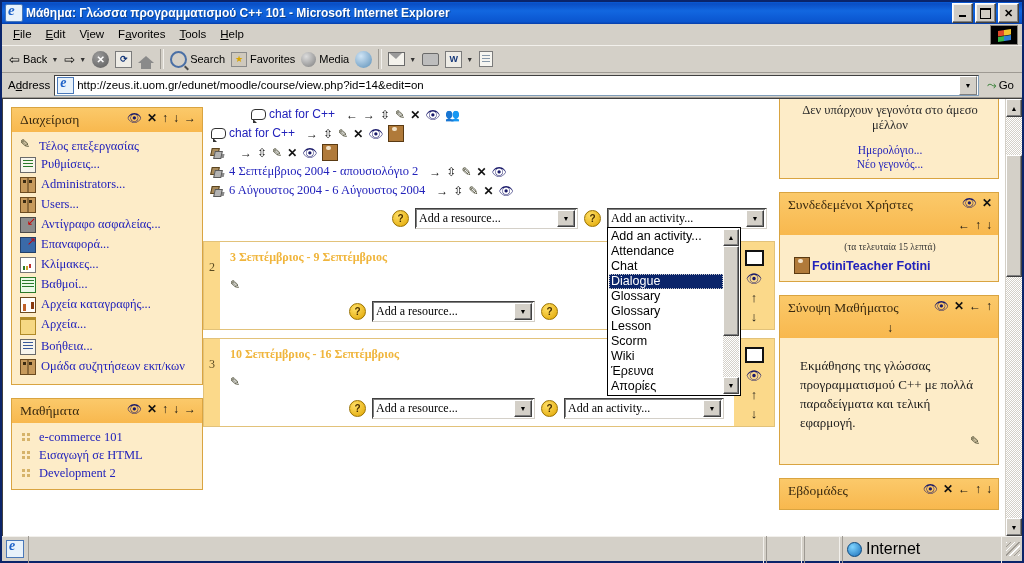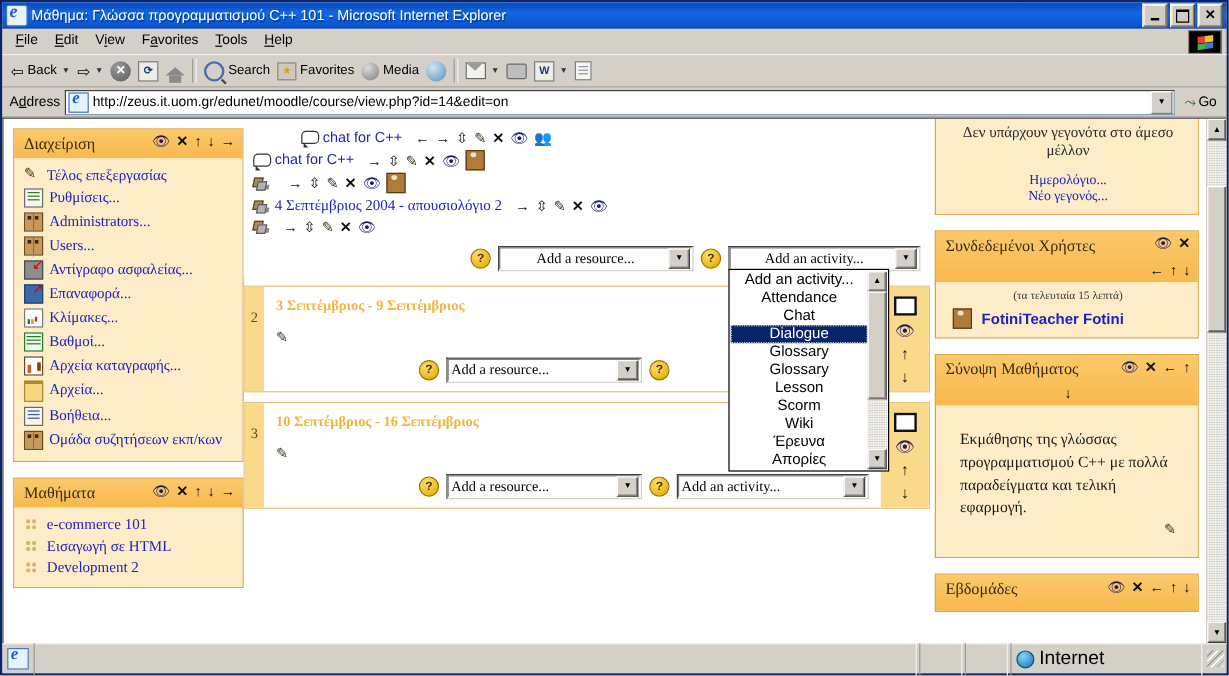--- a/index.html
+++ b/index.html
@@ -25,21 +25,21 @@
     width:16px;height:16px;margin:0 3px 0 1px;flex:0 0 16px;
     background:#e8f2fb;border:1px solid #4a78b8;border-radius:2px;
     position:relative;overflow:hidden;
   }
   .title-ico::before{
     content:"e";position:absolute;left:2px;top:-3px;
     font-family:"Liberation Serif",serif;font-weight:bold;font-size:15px;
     font-style:italic;color:#1e62c8;
   }
   .title-text{
-    color:#fff;font-size:12px;font-weight:normal;white-space:nowrap;
+    color:#fff;font-size:12px;font-weight:bold;white-space:nowrap;
     overflow:hidden;text-overflow:ellipsis;flex:1 1 auto;
     text-shadow:1px 1px 0 rgba(0,0,0,.35);
   }
   .winbtns{display:flex;gap:2px;margin-right:1px;flex:0 0 auto;}
   .wbtn{
     width:19px;height:18px;background:#d0ccc4;
     border:1px solid #fff;border-right-color:#404040;border-bottom-color:#404040;
     box-shadow:inset -1px -1px 0 #808080, inset 1px 1px 0 #f4f2ee;
     display:flex;align-items:center;justify-content:center;
     font-size:10px;color:#000;font-family:"Liberation Sans",sans-serif;
@@ -288,21 +288,21 @@
   
   .rb-text{
     font-family:"Liberation Serif",serif;font-size:12.5px;color:#2a2a2a;
     text-align:center;line-height:15px;
   }
   .rb-link{
     font-family:"Liberation Serif",serif;font-size:11.5px;color:#2222bb;text-align:center;
     line-height:14px;
   }
   .rb-note{font-family:"Liberation Serif",serif;font-size:9.5px;color:#333;text-align:center;margin:2px 0 5px;}
-  .rb-user{display:flex;align-items:center;gap:8px;justify-content:flex-start;padding-left:6px;}
+  .rb-user{display:flex;align-items:center;gap:2px;justify-content:flex-start;padding-left:6px;}
   .rb-user .uname{font-family:"Liberation Sans",sans-serif;font-weight:bold;font-size:12.5px;color:#2222bb;}
   .summary-body{
     font-family:"Liberation Serif",serif;font-size:13px;color:#1a1a1a;line-height:19px;
     padding:6px 8px 2px 8px;
   }
   .summary-edit{text-align:right;padding:0 6px 4px 0;font-size:12px;color:#33331a;}
 
   
   .pscroll{
     width:16px;flex:0 0 16px;background:repeating-conic-gradient(#fff 0 25%,#d4d0c8 0 50%) 0 0/2px 2px;
@@ -533,21 +533,21 @@
               <span class="ico ico-course"></span>
               <span class="lbl">Development 2</span>
             </div>
           </div>
         </div>
       </div>
 
       <div class="col-mid">
 
         <div class="week" style="border:none;margin-bottom:6px;">
-          <div class="week-main" style="padding:4px 6px 6px 8px;text-align:center;">
+          <div class="week-main" style="padding:4px 6px 6px 8px;">
             <div class="act-row indent1">
               <span class="ico ico-chat"></span>
               <span class="name">chat for C++</span>
               <span class="acts">
                 <span class="act">←</span>
                 <span class="act">→</span>
                 <span class="act">⇳</span>
                 <span class="act pencil">✎</span>
                 <span class="act x">✕</span>
                 <span class="act eye">👁</span>
@@ -588,20 +588,21 @@
                 <span class="act">→</span>
                 <span class="act">⇳</span>
                 <span class="act pencil">✎</span>
                 <span class="act x">✕</span>
                 <span class="act eye">👁</span>
               </span>
             </div>
 
             <div class="act-row indent0">
               <span class="ico ico-attend"></span>
+              <span class="name gr">6 Αύγουστος 2004 - 6 Αύγουστος 2004</span>
               <span class="acts">
                 <span class="act">→</span>
                 <span class="act">⇳</span>
                 <span class="act pencil">✎</span>
                 <span class="act x">✕</span>
                 <span class="act eye">👁</span>
               </span>
             </div>
 
             <div class="addrow">

